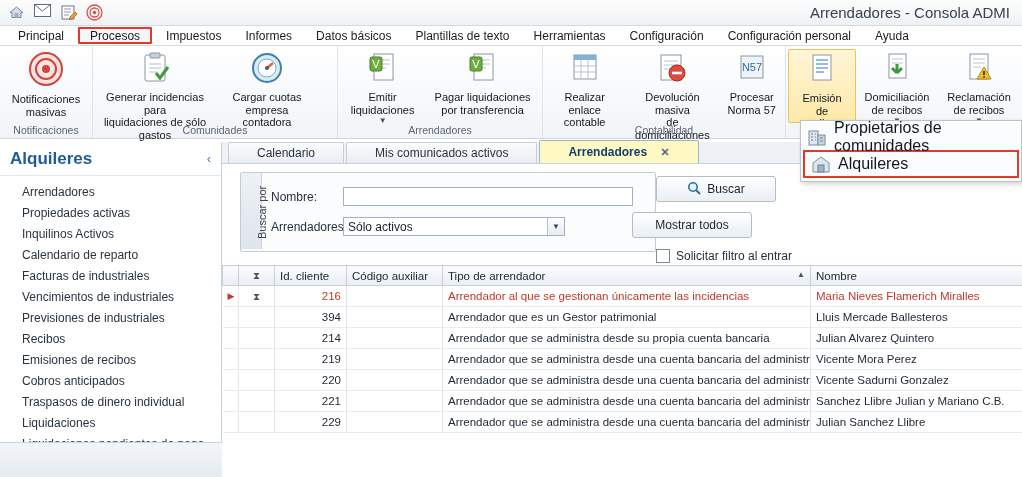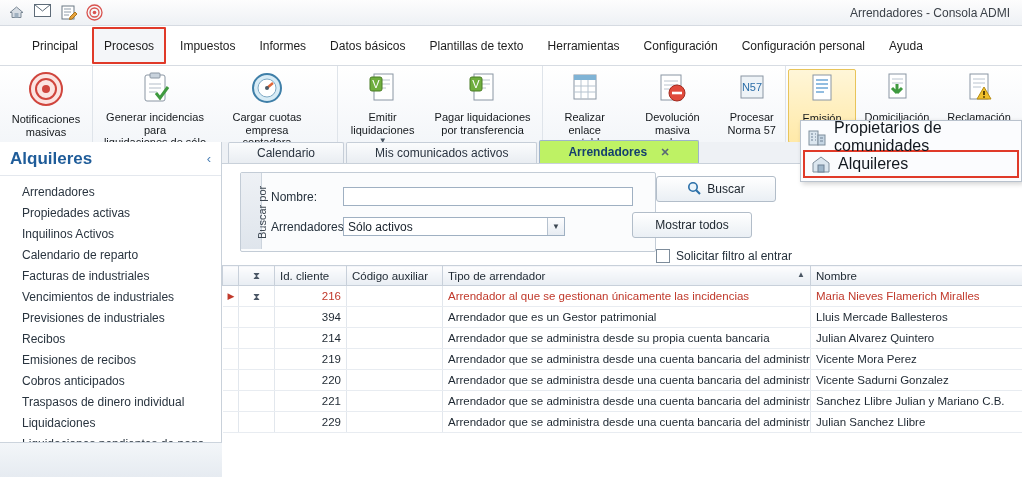--- a/index.html
+++ b/index.html
@@ -12,26 +12,26 @@
   .app{position:relative;width:1022px;height:477px;}
 
   
   .titlebar{
     height:26px;background:linear-gradient(#fdfdfd,#eef1f5);
     border-bottom:1px solid #d6dbe2;
     display:flex;align-items:center;padding:0 8px;box-sizing:border-box;
   }
   .qa-icons{display:flex;align-items:center;gap:9px;}
   .qa-ic{width:17px;height:17px;display:inline-block;position:relative;}
-  .titletext{margin-left:auto;font-size:12px;color:#3b4148;padding-right:4px;}
+  .titletext{margin-left:auto;font-size:15px;color:#3b4148;padding-right:4px;}
 
   
   .menubar{
-    height:40px;background:#ffffff;border-bottom:1px solid #d7dce3;
-    display:flex;align-items:stretch;padding-left:20px;box-sizing:border-box;
+    height:20px;background:#ffffff;border-bottom:1px solid #d7dce3;
+    display:flex;align-items:stretch;padding-left:6px;box-sizing:border-box;
   }
   .menuitem{
     display:flex;align-items:center;padding:0 12px;font-size:12px;color:#1d1d1d;
     cursor:default;
   }
   .menuitem.active{
     border:2px solid #e03a29;border-radius:1px;margin:1px 2px;padding:0 10px;
     background:#f4f6f9;
   }
 
@@ -105,21 +105,21 @@
     background:#eef1f5;border-bottom:1px solid #c9d1da;
     display:flex;align-items:flex-end;padding-left:6px;box-sizing:border-box;
   }
   .tab{
     height:20px;line-height:20px;padding:0 28px;margin-right:2px;font-size:12px;
     background:linear-gradient(#fbfcfd,#e9edf2);
     border:1px solid #c6ced8;border-bottom:none;color:#2a3views;
     color:#2a3440;border-radius:2px 2px 0 0;
   }
   .tab.active{
-    background:#bef264;border-color:#9fb4cb;font-weight:bold;color:#14406e;
+    background:#fef9c3;border-color:#9fb4cb;font-weight:bold;color:#14406e;
     height:22px;line-height:22px;
   }
   .tab .x{margin-left:10px;color:#5a6875;font-size:11px;}
 
   
   .content{position:absolute;left:222px;top:164px;width:800px;height:313px;background:#fff;}
   .searchzone{position:absolute;left:18px;top:8px;width:414px;height:78px;
     border:1px solid #c3ccd6;background:#fbfcfd;border-radius:2px;}
   .vtab{
     position:absolute;left:0;top:0;width:20px;height:76px;

